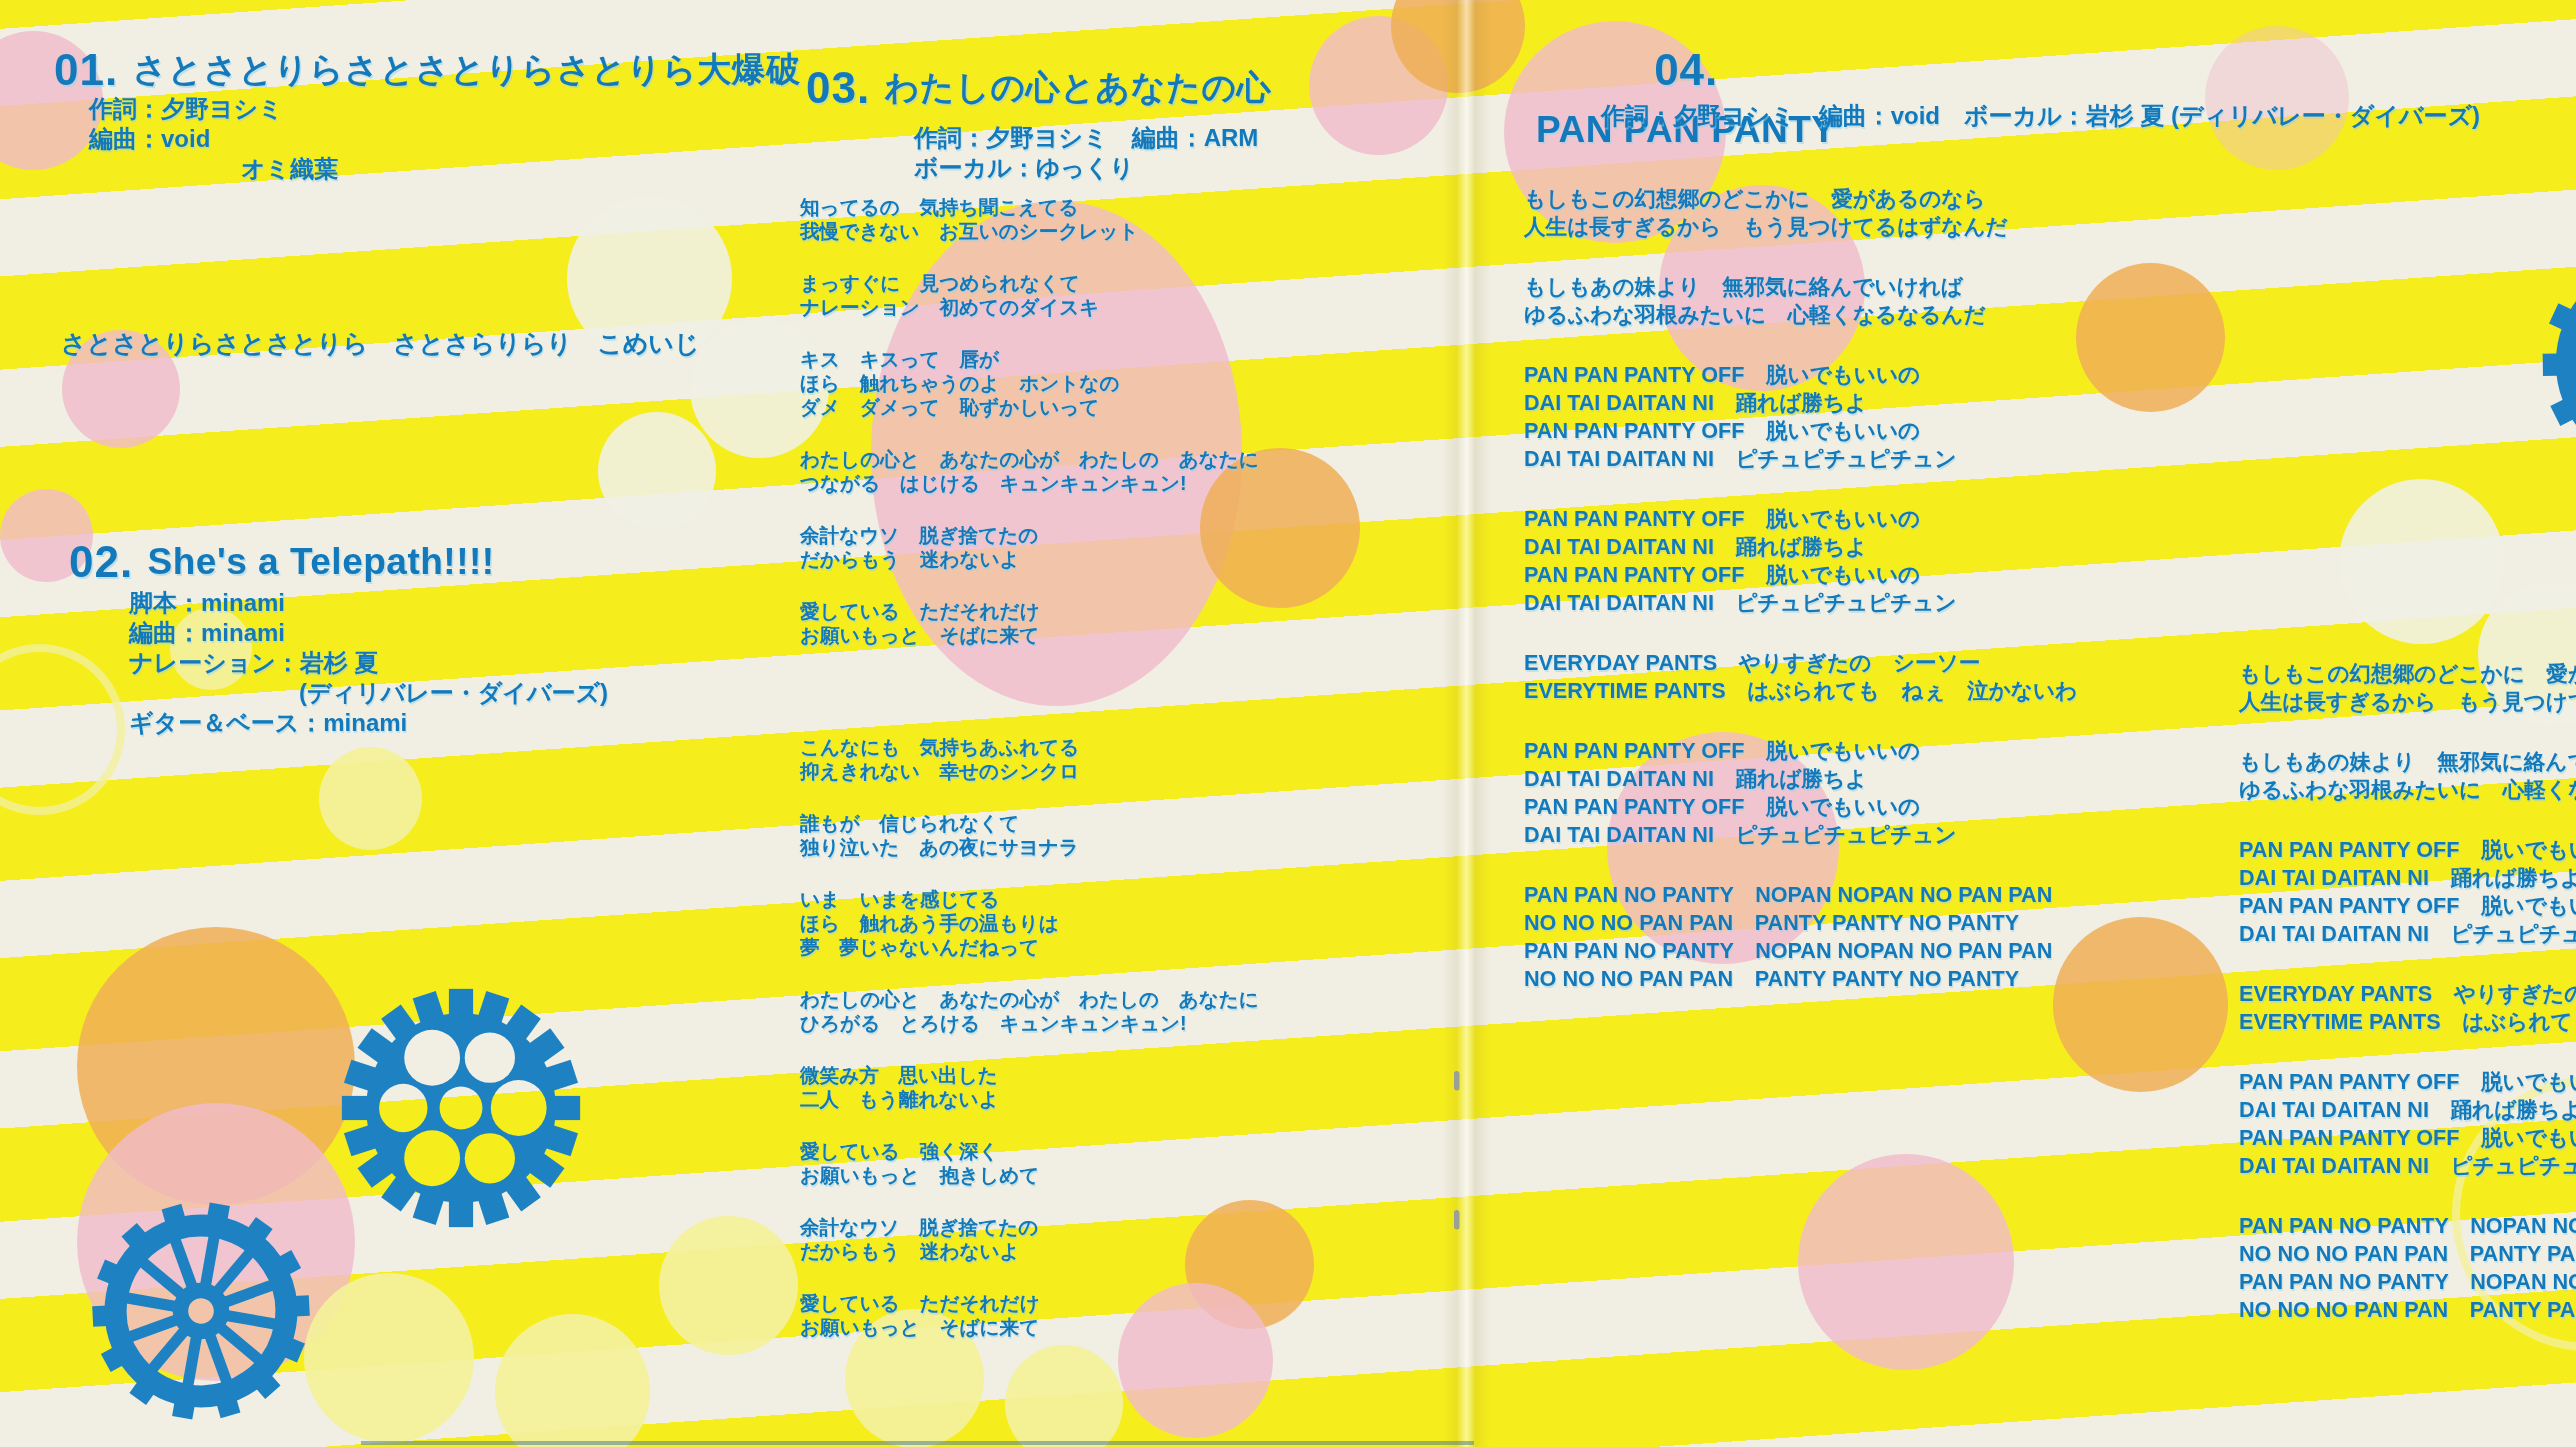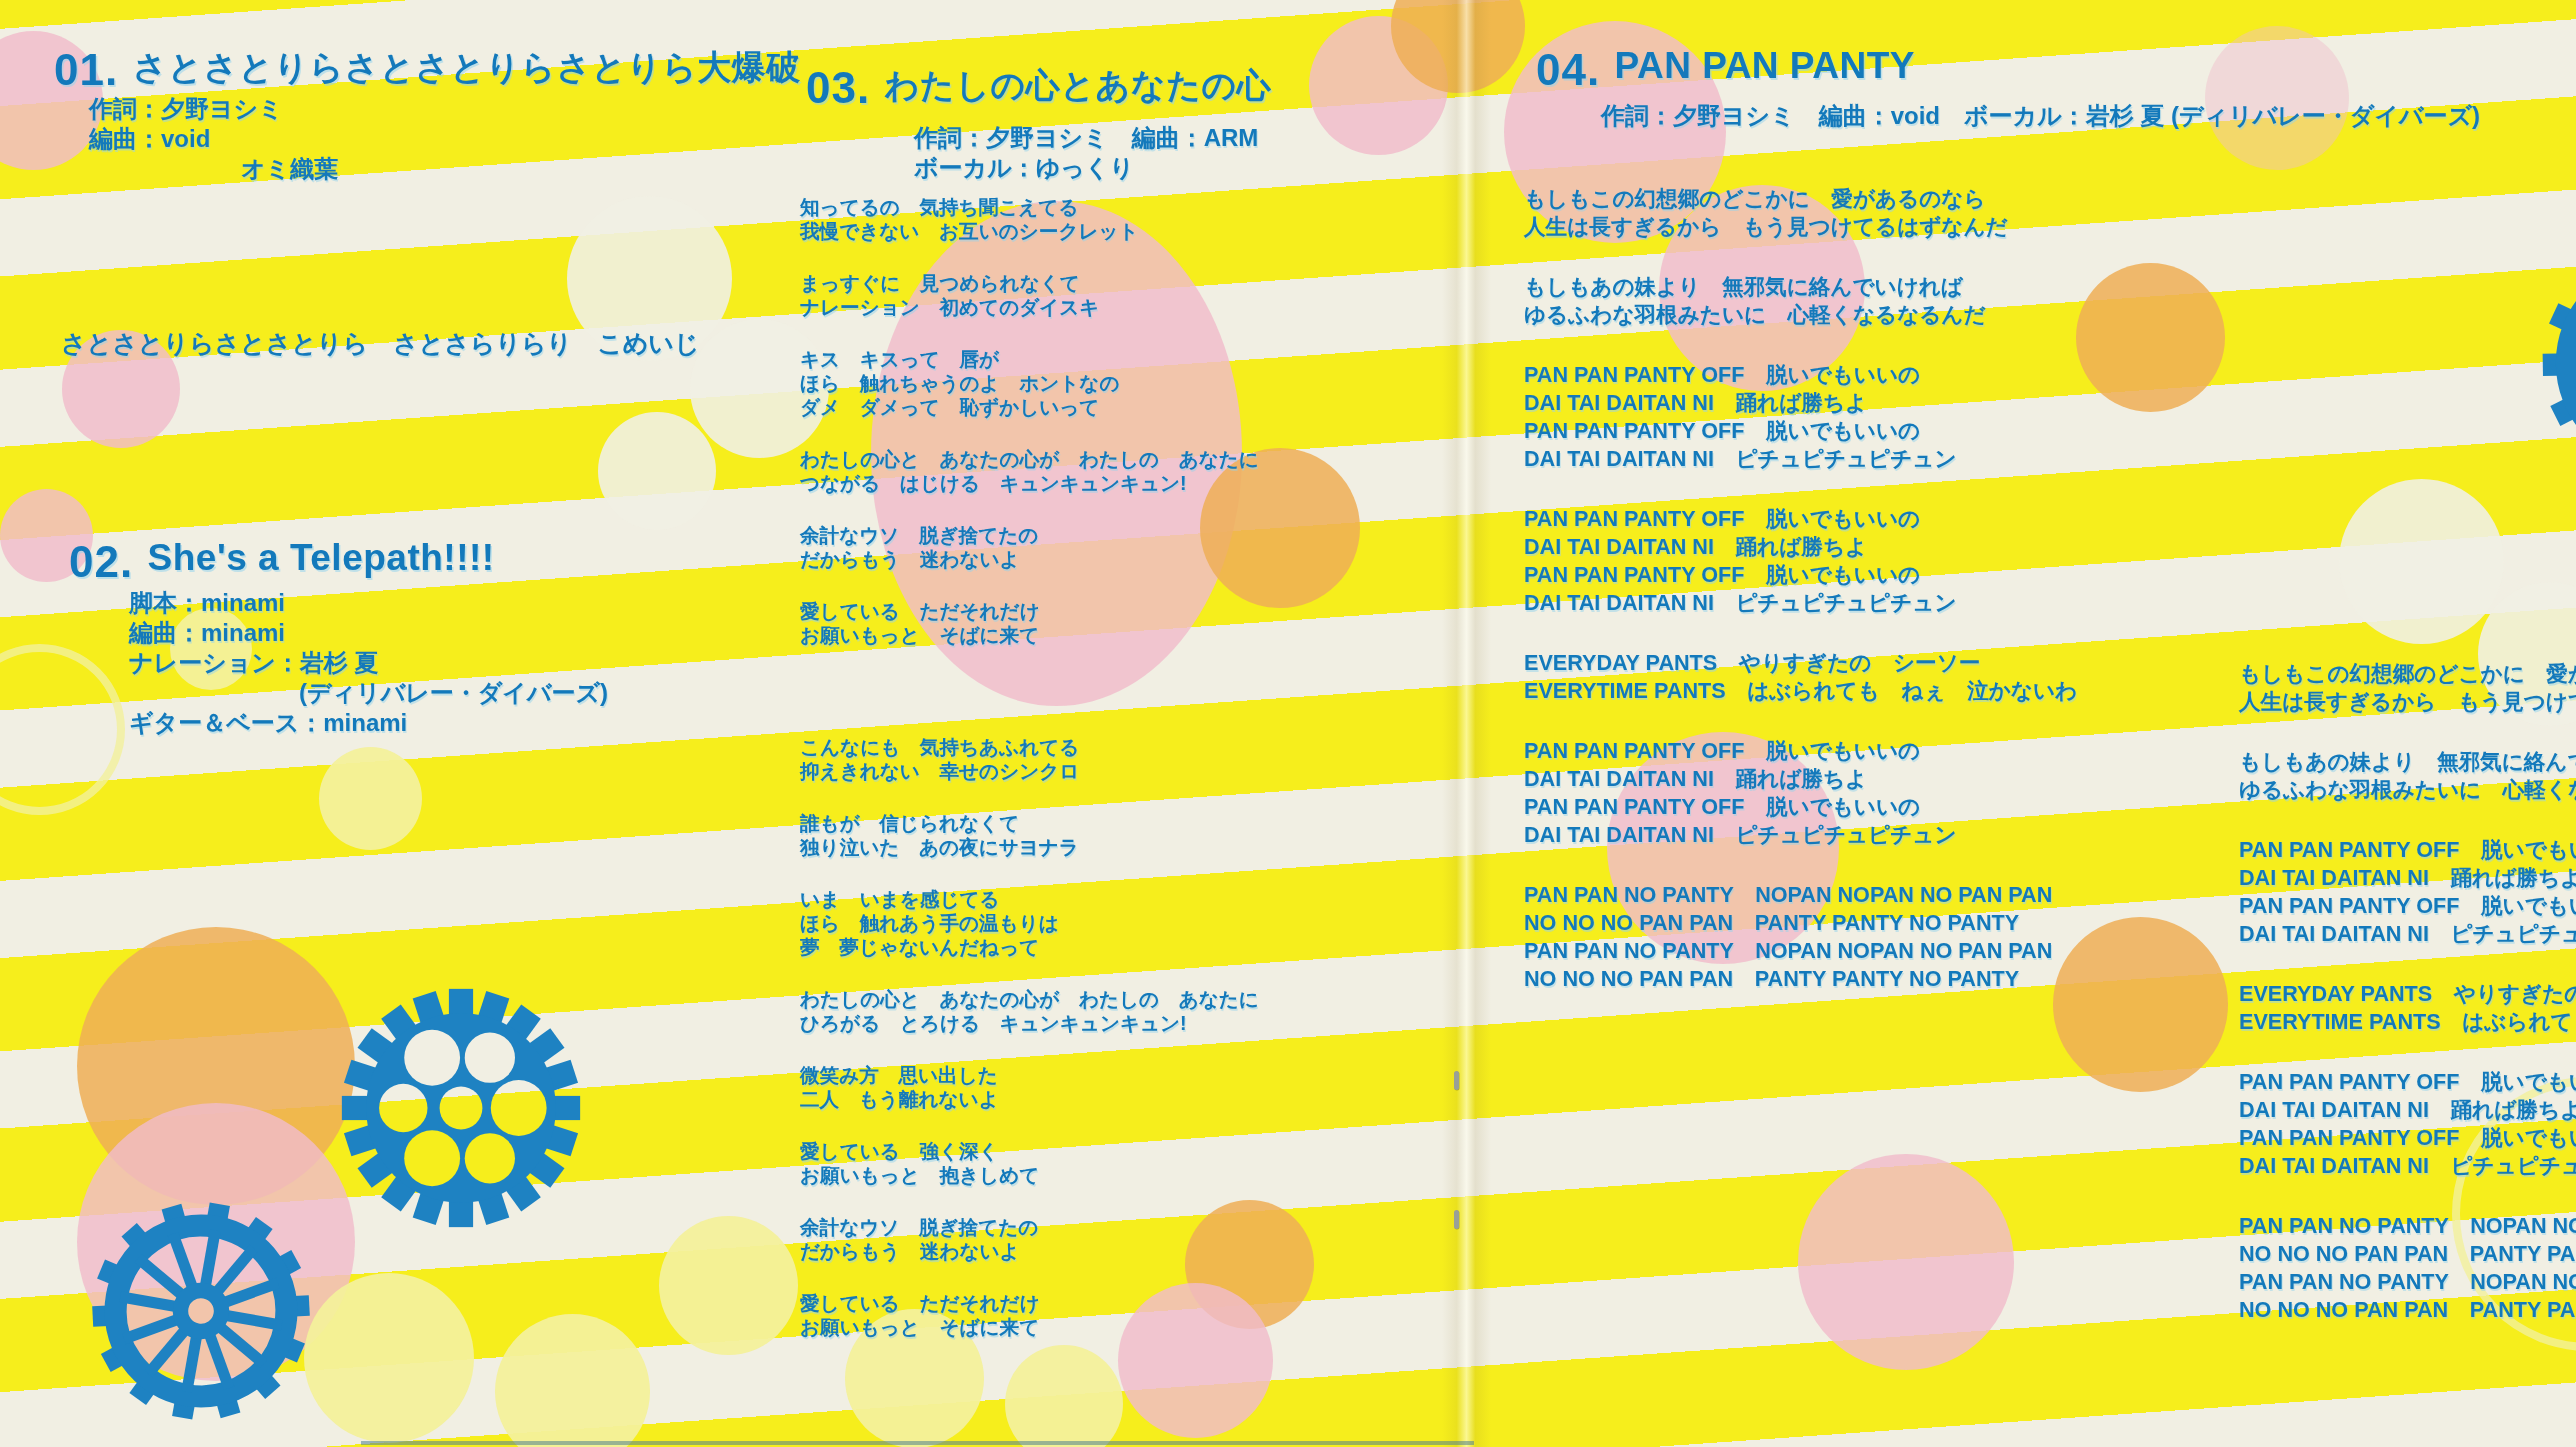--- a/index.html
+++ b/index.html
@@ -35,21 +35,21 @@
   .staple{
     position:absolute; width:5.2px; height:18.5px; border-radius:2.6px;
     background:#99a097; box-shadow:0.5px 0.5px 0 rgba(0,0,0,.25); z-index:4;
   }
   .scan-line{
     position:absolute; left:361px; top:1441px; width:1113px; height:3.6px;
     background:#4f7f8f; opacity:.55; z-index:4;
   }
   
   .txt{position:absolute; z-index:5; color:var(--text-blue);}
-  .track-header{display:flex; align-items:flex-start; gap:14.4px; white-space:nowrap;
+  .track-header{display:flex; align-items:center; gap:14.4px; white-space:nowrap;
     text-shadow:1.5px 2.1px 0 rgba(150,212,236,.55);}
   .track-number{font-size:44px; letter-spacing:1px;}
   .track-title{font-size:34px; letter-spacing:0.5px;}
   .track-title.latin{font-size:37px;}
   .credits{font-size:24px; line-height:30px; white-space:nowrap;
     text-shadow:1px 1.5px 0 rgba(150,212,236,.5);}
   .credits .indent2{padding-left:152px;}
   .credits .indent3{padding-left:170px;}
   .lyrics{white-space:nowrap; text-shadow:1px 1.5px 0 rgba(150,212,236,.5);}
   .lyrics .stanza{margin-bottom:28px;}
@@ -312,21 +312,21 @@
           <div class="line">だからもう　迷わないよ</div>
         </div>
         <div class="stanza">
           <div class="line">愛している　ただそれだけ</div>
           <div class="line">お願いもっと　そばに来て</div>
         </div>
       </div>
   </section>
 
   <section>
-    <div class="txt track-header" style="left:1536px;top:45px;">
+    <div class="txt track-header" style="left:1536px;top:45px;flex-direction:column;">
       <span class="track-number">04.</span>
       <span class="track-title latin">PAN PAN PANTY</span>
     </div>
     <div class="txt credits" style="left:1601px;top:101px;">
       <div>作詞：夕野ヨシミ　編曲：void　ボーカル：岩杉 夏 (ディリバレー・ダイバーズ)</div>
     </div>
     <div class="txt lyrics lyrics-s" style="left:1524px;top:185px;">
         <div class="stanza">
           <div class="line">もしもこの幻想郷のどこかに　愛があるのなら</div>
           <div class="line">人生は長すぎるから　もう見つけてるはずなんだ</div>

